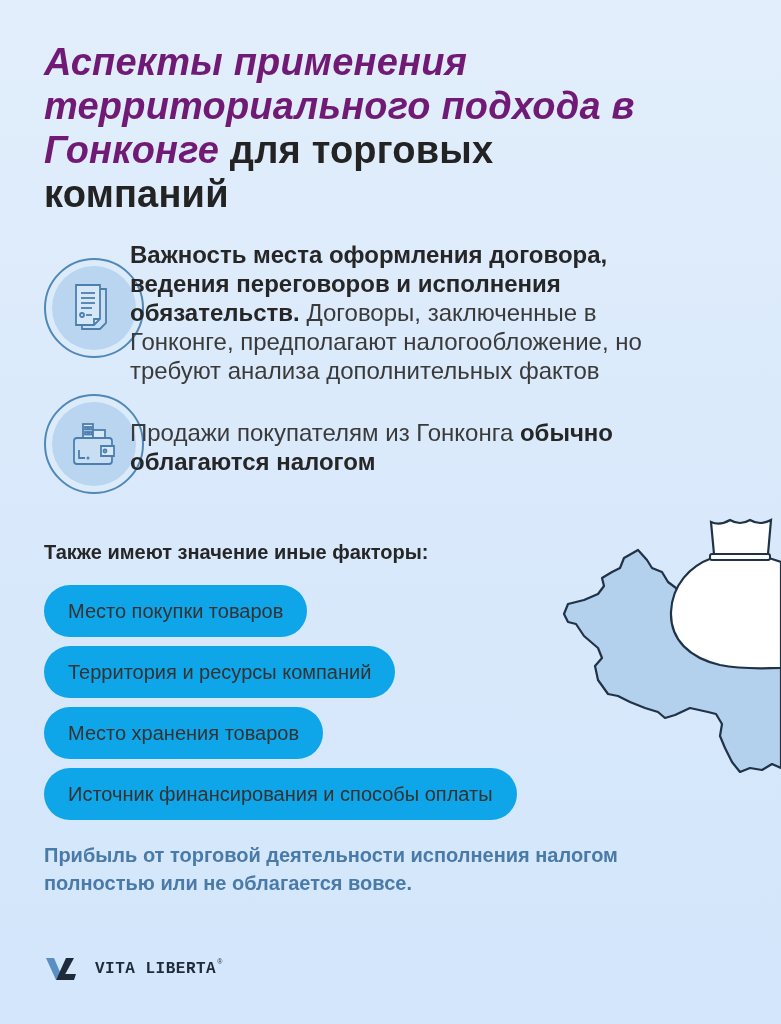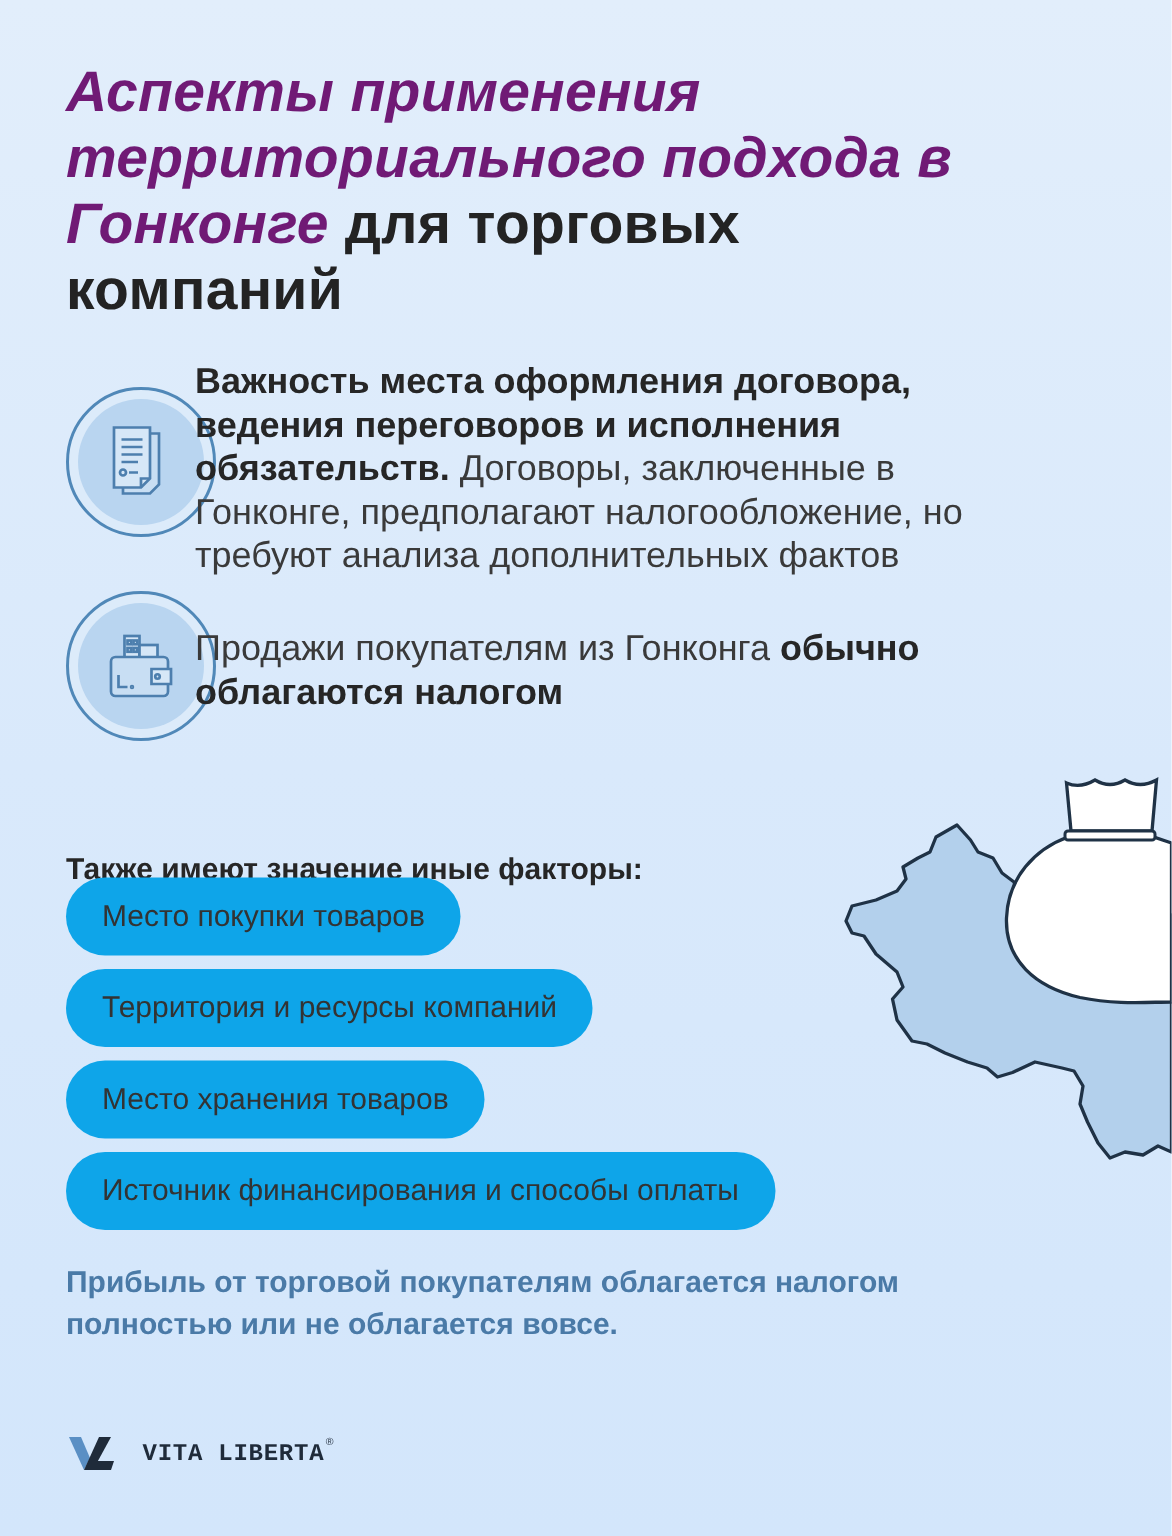--- a/index.html
+++ b/index.html
@@ -28,21 +28,21 @@
     background: #b9d5f0; display: flex; align-items: center; justify-content: center;
   }
   .feature-text {
     position: absolute; left: 130px; width: 560px;
     font-size: 24px; line-height: 29px; color: #3a3a3a;
   }
   .feature-text b { color: #262626; font-weight: 700; }
 
   .factors-heading {
     position: absolute; left: 44px; top: 541px;
-    font-size: 20px; font-weight: 700; color: #262626; margin-top: 28px;
+    font-size: 20px; font-weight: 700; color: #262626;
   }
   .pill {
     position: absolute; left: 44px; height: 52px; border-radius: 26px;
     background: #0ea5e9; box-sizing: border-box; padding: 0 24px;
     display: flex; align-items: center;
     font-size: 20px; color: #333;
   }
 
   .conclusion {
     position: absolute; left: 44px; top: 841px; width: 620px;
@@ -116,21 +116,21 @@
 </svg>
 
 <div class="factors-heading">Также имеют значение иные факторы:</div>
 
 <div class="pill" style="top:585px;">Место покупки товаров</div>
 <div class="pill" style="top:646px;">Территория и ресурсы компаний</div>
 <div class="pill" style="top:707px;text-align:center;">Место хранения товаров</div>
 <div class="pill" style="top:768px;">Источник финансирования и способы оплаты</div>
 
 <div class="conclusion">
-  <span class="accent">Прибыль от торговой покупателям облагается налогом полностью или не облагается вовсе.</span>
+  <span class="accent">Прибыль от торговой деятельности исполнения налогом полностью или не облагается вовсе.</span>
 </div>
 
 <div class="logo">
   <svg width="30" height="22" viewBox="0 0 30 22">
     <polygon points="0,0 8,0 14,14 10,22" fill="#5a8fc4"></polygon>
     <polygon points="20,0 28,0 16,22 10,22" fill="#1f2b3a"></polygon>
     <polygon points="14,16 30,16 28,22 11,22" fill="#1f2b3a"></polygon>
   </svg>
   <span class="logo-text">VITA LIBERTA</span>
   <span class="logo-reg">®</span>

